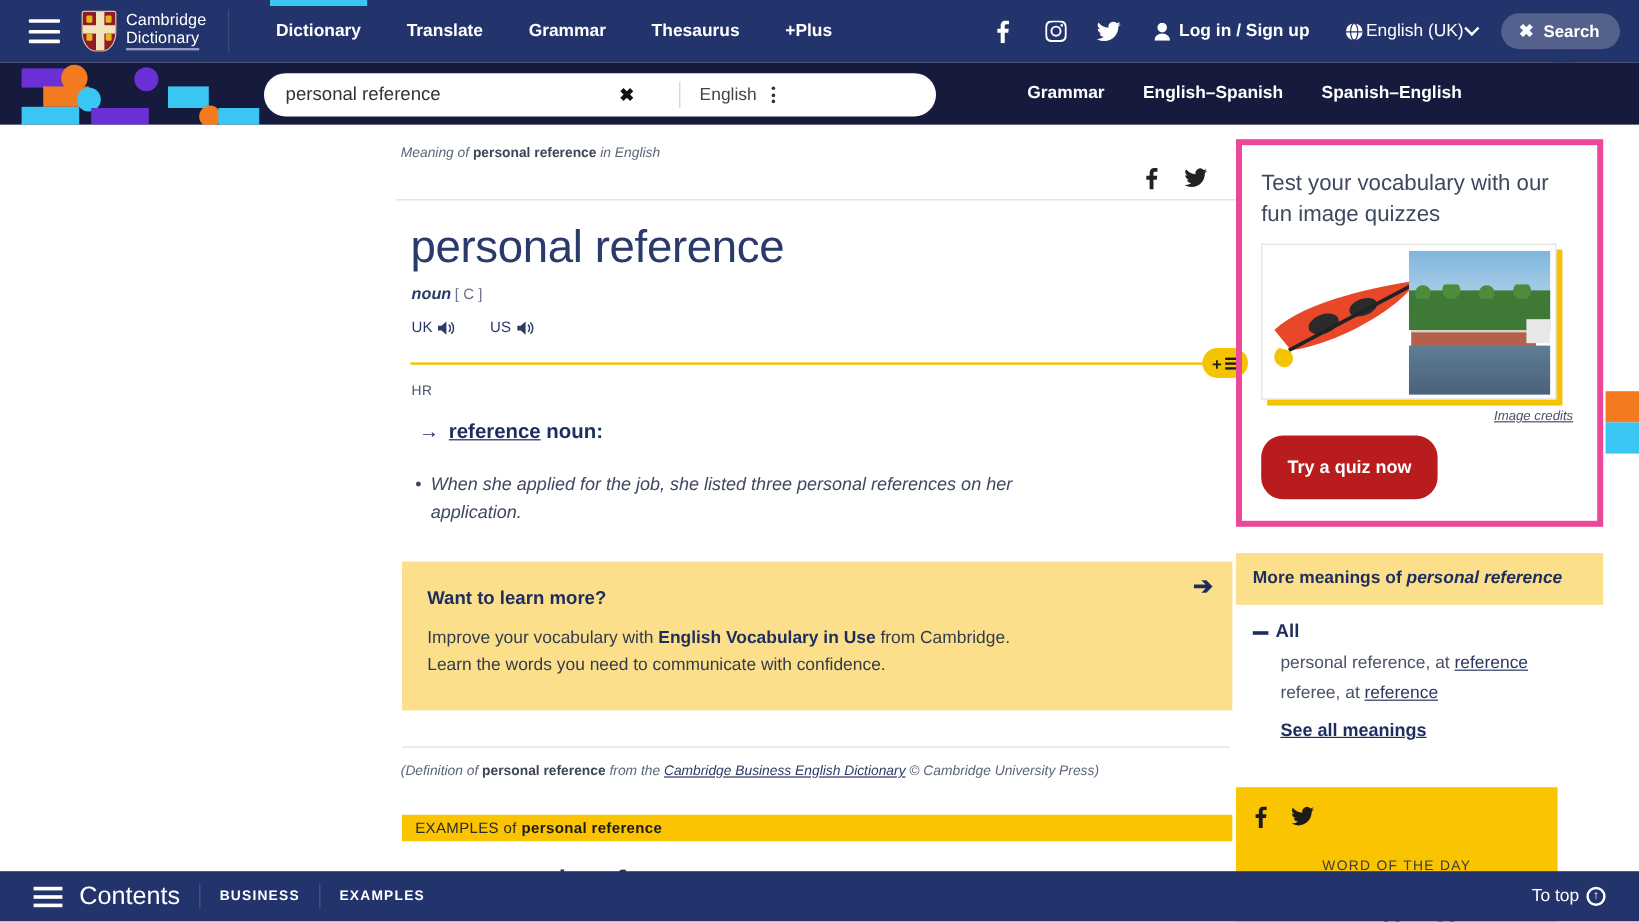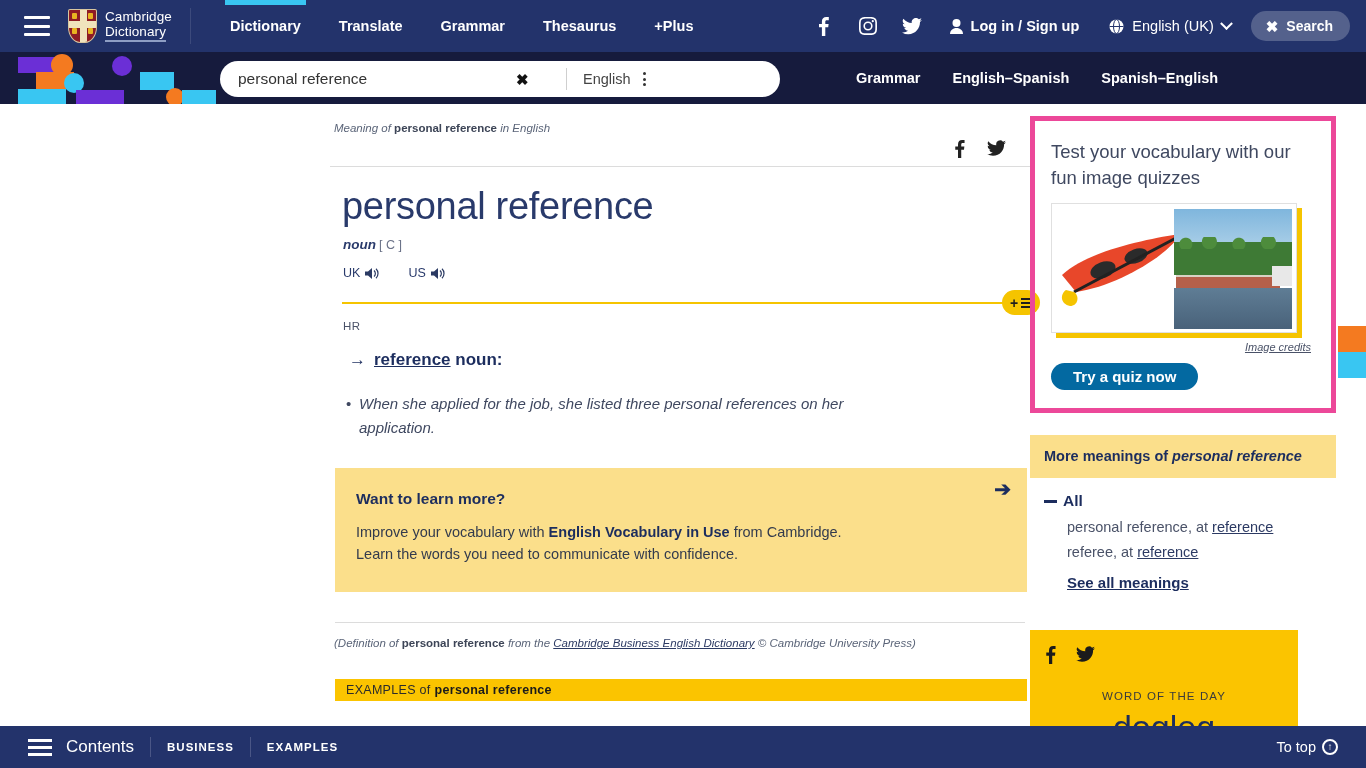--- a/index.html
+++ b/index.html
@@ -64,21 +64,21 @@
     margin-left: auto; display: flex; align-items: center; gap: 0; padding-right: 16px;
   }
   .social { width: 44px; display: flex; justify-content: center; align-items: center; cursor: pointer; }
   .social svg { fill: #fff; }
   .loginbtn {
     display: flex; align-items: center; gap: 8px;
     font-size: 14.5px; font-weight: bold; color: #fff;
     padding: 0 16px; cursor: pointer; white-space: nowrap;
   }
   .langbtn {
-    display: flex; align-items: center; gap: 8px;
+    display: flex; align-items: center; gap: 2px;
     font-size: 14.5px; color: #fff; padding: 0 14px; cursor: pointer; white-space: nowrap;
   }
   .chev { width: 9px; height: 9px; border-right: 2px solid #fff; border-bottom: 2px solid #fff;
           transform: rotate(45deg) translate(-2px,-2px); }
   .searchtoggle {
     display: flex; align-items: center; gap: 8px;
     background: #54618c; border-radius: 17px;
     padding: 7px 17px 7px 15px;
     font-size: 14px; font-weight: bold; color: #fff; cursor: pointer;
     margin-left: 6px;
@@ -245,22 +245,22 @@
                               radial-gradient(circle at 80% 45%, #4d8c3c 7px, transparent 8px); }
   .barge { position: absolute; left: 2px; right: 12px; top: 55%; height: 13%; background: #b5604a; border-top: 2px solid #d8d2c4; }
   .water { position: absolute; left: 0; right: 0; top: 66%; bottom: 0; background: linear-gradient(#5f7d95, #49627a); }
   .boat { position: absolute; right: 0; top: 48%; width: 20px; height: 20px; background: #e8e8e8; }
 
   .imgcredits { text-align: right; margin-top: 8px; margin-right: 4px;
                 font-size: 11px; color: #4a5268; font-style: italic;
                 text-decoration: underline; cursor: pointer; }
   .quizbtn {
     margin-top: 10px; display: inline-block;
-    background: #0369a1; color: #fff; border-radius: 18px;
-    padding: 5px 22px; font-size: 15px; font-weight: bold; cursor: pointer;
+    background: #b91c1c; color: #fff; border-radius: 18px;
+    padding: 18px 22px; font-size: 15px; font-weight: bold; cursor: pointer;
   }
   .sqdeco { position: absolute; right: 0; top: 222px; width: 28px; }
   .sqdeco i { display: block; width: 28px; height: 26px; }
 
   .morecard { margin-top: 22px; width: 306px; }
   .morehead {
     background: #fbdf8b; padding: 12px 14px;
     font-size: 14.5px; font-weight: bold; color: #1c2d5e; line-height: 1.35;
   }
   .morehead em { font-style: italic; }
@@ -280,21 +280,21 @@
   .wotdword { text-align: center; margin-top: 6px; font-size: 34px; color: #1c2d5e; }
 
   
   .bottombar {
     position: absolute; left: 0; bottom: 0; width: 1366px; height: 42px;
     background: #23336b; display: flex; align-items: center; color: #fff;
   }
   .bhamburger { width: 24px; height: 17px; margin-left: 28px; margin-right: 14px;
                 display: flex; flex-direction: column; justify-content: space-between; cursor: pointer; }
   .bhamburger span { display: block; height: 3px; background: #fff; }
-  .bcontents { font-size: 17px; color: #fff; cursor: pointer; }
+  .bcontents { font-size: 21px; color: #fff; cursor: pointer; }
   .bsep { width: 1px; height: 20px; background: #4a5686; margin: 0 16px; }
   .bchip { font-size: 11.5px; font-weight: bold; letter-spacing: 1px; color: #fff; cursor: pointer; }
   .totop { margin-left: auto; margin-right: 28px; display: flex; align-items: center; gap: 6px;
            font-size: 14.5px; color: #fff; cursor: pointer; }
   .totop .circ { width: 16px; height: 16px; border: 2px solid #fff; border-radius: 50%;
                  display: flex; align-items: center; justify-content: center; font-size: 10px; line-height: 1; }
 </style>
 </head>
 <body>
 

